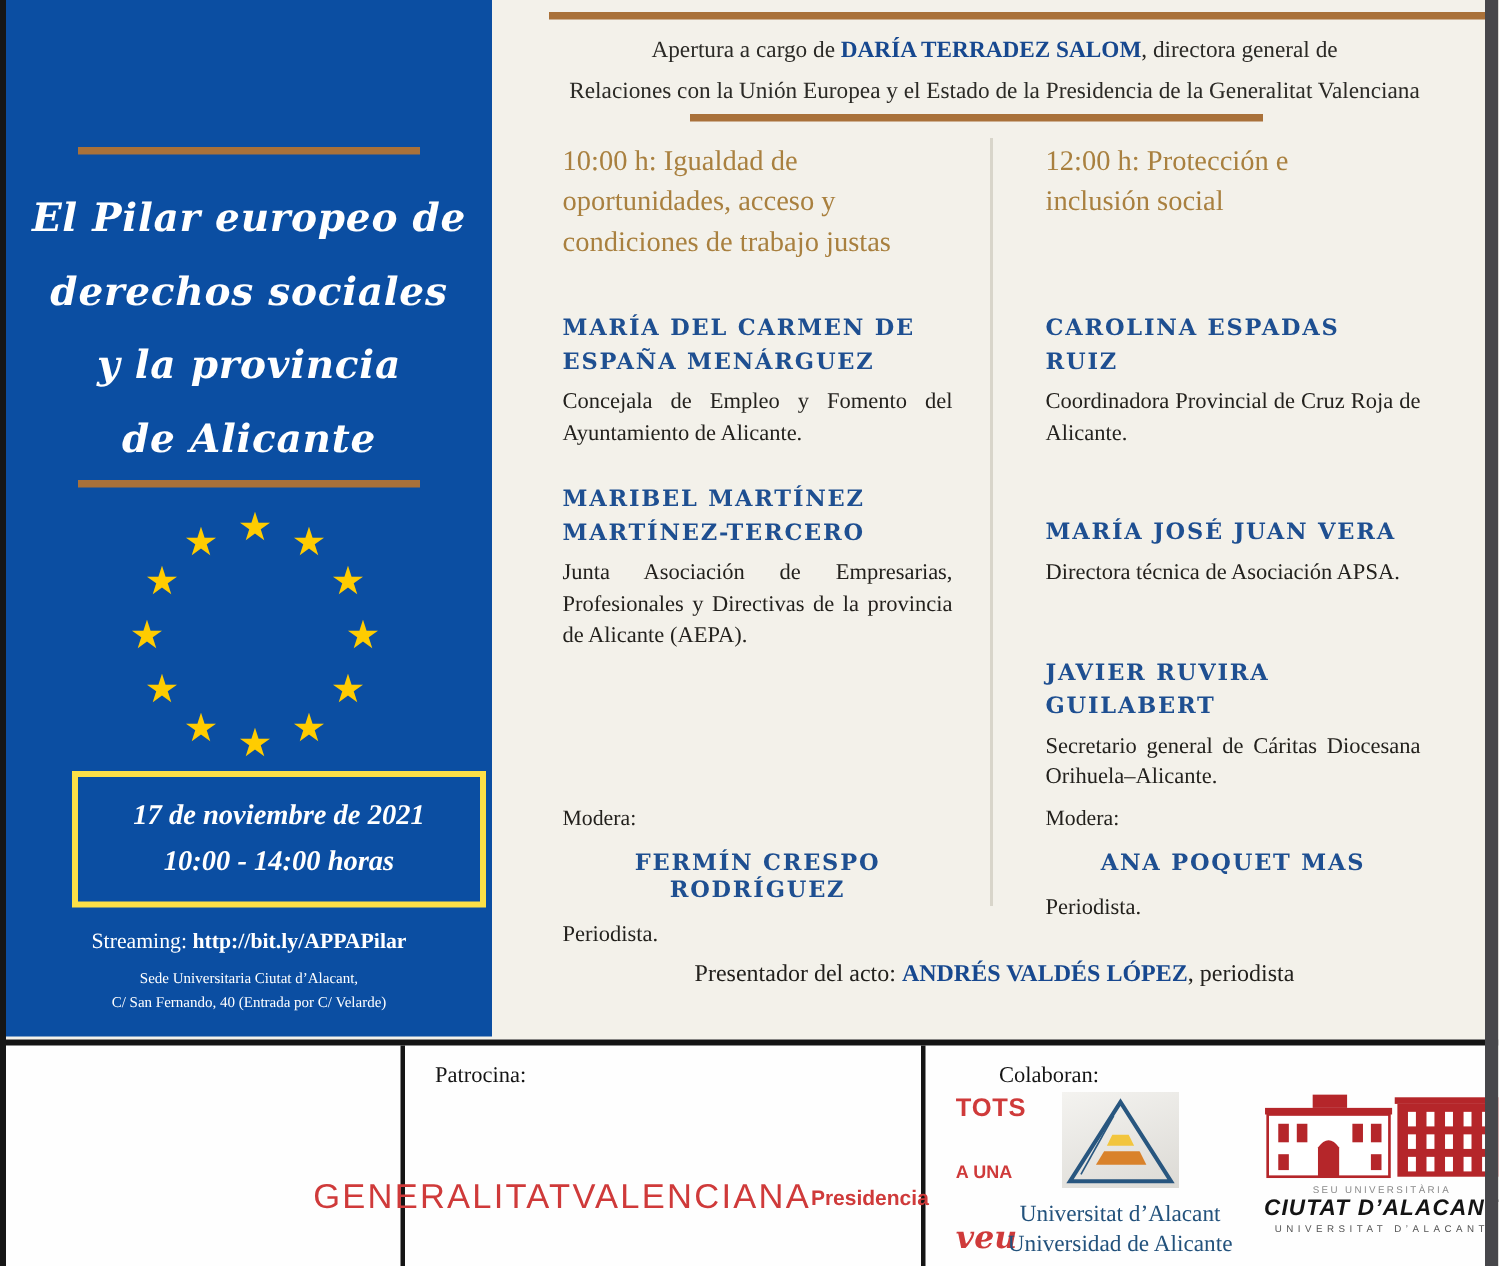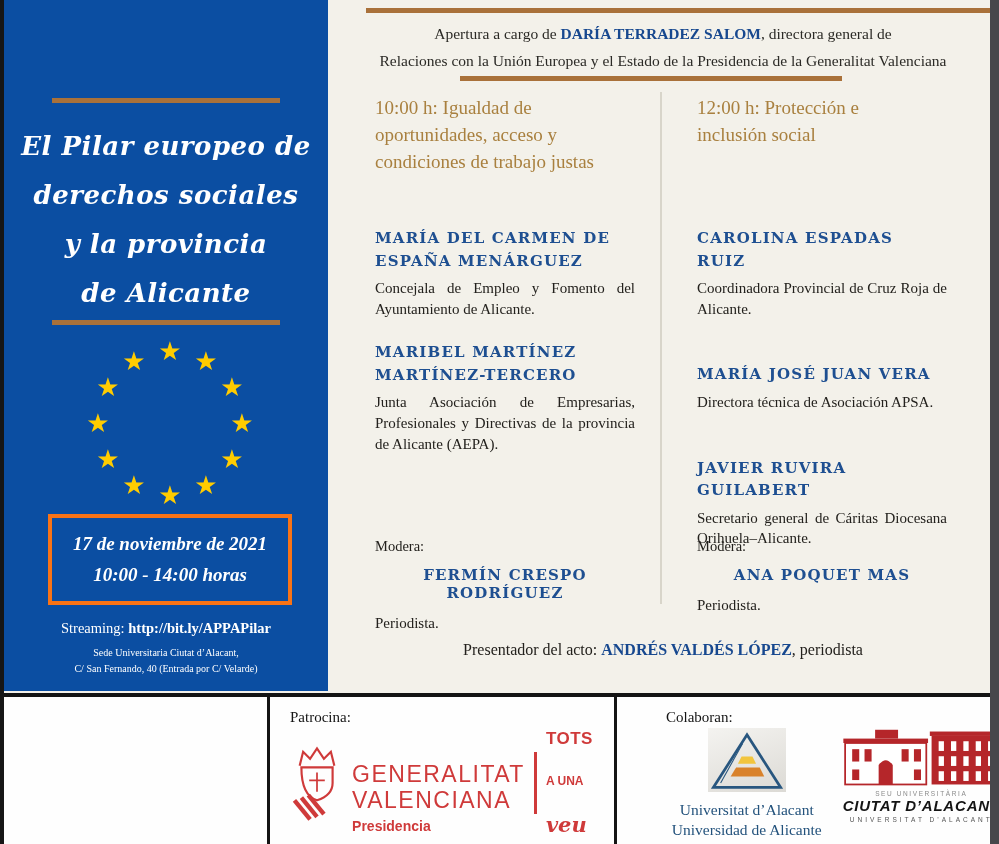--- a/index.html
+++ b/index.html
@@ -11,41 +11,41 @@
   
   .sidebar{position:absolute;left:4px;top:0;width:324px;height:691px;background:#0b4ea2;color:#fff;text-align:center;}
   .s-rule{position:absolute;left:50%;transform:translateX(-50%);width:228px;height:5px;background:#a9713a;}
   .s-rule1{top:98px;}
   .s-rule2{top:320px;}
   .s-title{position:absolute;top:122px;left:0;width:100%;margin:0;
            font-family:"DejaVu Serif",serif;font-style:italic;font-weight:700;
            font-size:26px;line-height:49px;letter-spacing:.5px;}
   .eu-flag{position:absolute;top:342px;left:76px;width:180px;height:166px;}
   .star{position:absolute;width:30px;height:30px;font-size:26px;line-height:30px;color:#ffcc00;text-align:center;}
-  .date-box{position:absolute;top:514px;left:44px;width:236px;border:4px solid #f97316;padding:10px 0;
+  .date-box{position:absolute;top:514px;left:44px;width:236px;border:4px solid #fde047;padding:10px 16px;
             font-weight:700;font-style:italic;font-size:19px;line-height:1.65;}
   .streaming{position:absolute;top:620px;left:0;width:100%;font-size:14.5px;}
   .streaming-url{font-weight:700;color:#fff;text-decoration:none;}
   .venue{position:absolute;top:645px;left:0;width:100%;font-size:10px;line-height:1.55;}
 
   
   .h-rule-top{position:absolute;left:366px;top:8px;width:624px;height:5px;background:#a9713a;}
   .h-text{position:absolute;left:334px;top:21px;width:658px;text-align:center;
           font-size:15.5px;line-height:1.72;color:#2b2a26;}
   .h-name{font-weight:700;color:#17488f;}
   .h-rule-bottom{position:absolute;left:460px;top:76px;width:382px;height:5px;background:#a9713a;}
 
   
   .col-divider{position:absolute;left:660px;top:92px;width:2px;height:512px;background:#d8d5ca;}
   .col{position:absolute;top:95px;height:510px;}
   .col1{left:375px;width:260px;}
   .col2{left:697px;width:250px;}
   .session-title{min-height:112px;font-size:19px;line-height:1.42;color:#a9803f;}
   .sp-name{font-family:"DejaVu Serif",serif;font-weight:700;font-size:15px;letter-spacing:1.2px;
-           line-height:1.5;color:#1e4f91;margin-top:20px;}
+           line-height:1.5;color:#1e4f91;}
   .sp-role{margin-top:6px;font-size:15px;line-height:1.38;text-align:justify;color:#23211d;}
   .col1 .speaker{margin-bottom:22px;}
   .col2 .speaker{margin-bottom:44px;}
   .moderator{position:absolute;top:443px;left:0;width:100%;}
   .mod-label{font-size:14.5px;}
   .mod-name{margin-top:11px;font-family:"DejaVu Serif",serif;font-weight:700;font-size:15px;
             letter-spacing:1.2px;color:#1e4f91;text-align:center;}
   .mod-role{margin-top:13px;font-size:15px;}
 
   .presenter{position:absolute;left:334px;top:641px;width:658px;text-align:center;font-size:16px;}
@@ -64,21 +64,21 @@
   .f-label{margin:12px 0 0 22px;font-size:15px;color:#141414;}
 
   .appa-logo{display:flex;align-items:center;justify-content:center;gap:7px;margin-top:10px;}
   .appa-text{display:flex;flex-direction:column;font-family:"Liberation Sans",sans-serif;color:#2e5fa3;}
   .appa-l1{font-size:17.5px;letter-spacing:2.4px;}
   .appa-l2{font-size:25px;font-weight:800;letter-spacing:1.2px;margin-top:2px;}
   .appa-l3{font-size:8.8px;letter-spacing:2.1px;color:#8e8e8e;margin-top:3px;}
 
   .gva-logo{display:flex;align-items:center;justify-content:center;gap:9px;margin-top:4px;
             font-family:"Liberation Sans",sans-serif;color:#cf3a3a;}
-  .gva-text{display:flex;flex-direction:column;margin-top:31px;}
+  .gva-text{display:flex;margin-top:31px;}
   .gva-l1,.gva-l2{font-size:23px;letter-spacing:1.5px;line-height:1.12;font-weight:500;}
   .gva-sub{font-size:14px;font-weight:700;margin-top:5px;}
   .gva-bar{width:3px;height:62px;background:#cf3a3a;}
   .gva-tagline{display:flex;flex-direction:column;align-items:flex-start;font-weight:800;line-height:1;gap:26px;}
   .gva-t1{font-size:17px;letter-spacing:.5px;}
   .gva-t2{font-size:12px;margin-top:2px;}
   .gva-t3{font-family:"DejaVu Serif",serif;font-style:italic;font-weight:700;font-size:21px;margin-top:1px;}
 
   .colab-row{display:flex;justify-content:space-between;align-items:flex-start;margin-top:2px;padding:0 8px 0 16px;}
   .ua-block{display:flex;flex-direction:column;align-items:center;width:168px;}

